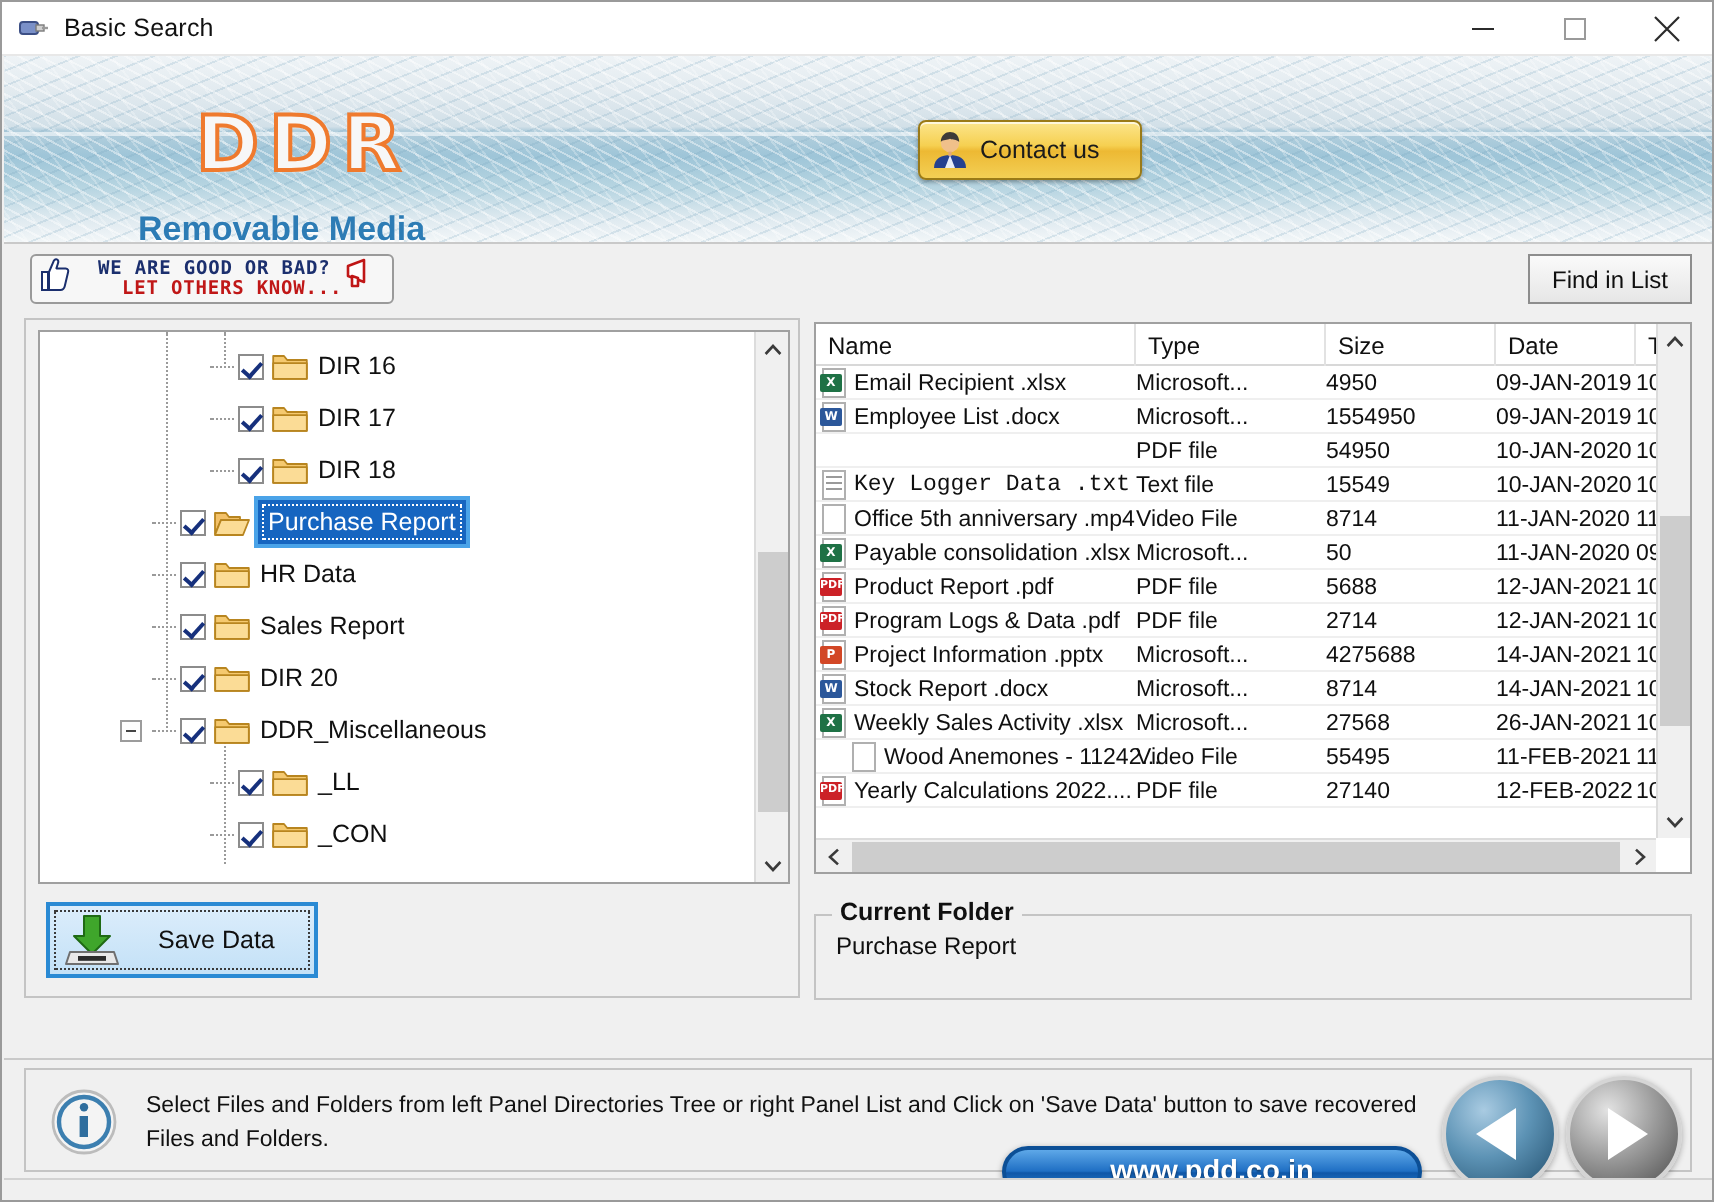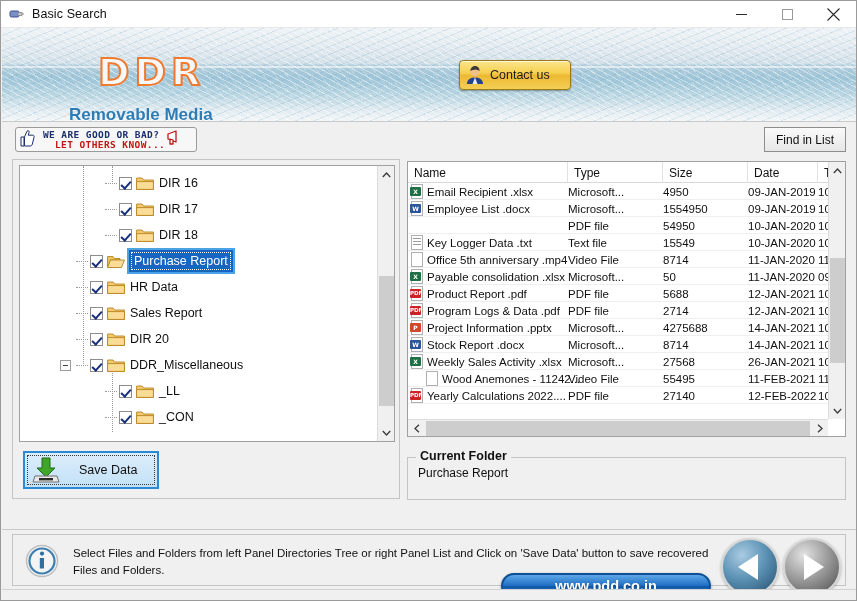--- a/index.html
+++ b/index.html
@@ -99,21 +99,21 @@
   #rate-badge {
     position: absolute; left: 13px; top: 5px;
     width: 182px; height: 25px;
     background: #f7f7f7;
     border: 1px solid #9a9a9a;
     border-radius: 3px;
     display: flex; align-items: center; cursor: pointer;
     overflow: hidden;
   }
   #rate-badge .thumb { margin-left: 3px; flex:none; }
-  #rate-text { margin-left: 8px; line-height: 1.0; }
+  #rate-text { margin-left: 14px; line-height: 1.0; }
   #rate-l1 {
     font-family: "DejaVu Sans Mono", monospace;
     font-size: 9.5px; font-weight: bold; color: #1b2f6e; letter-spacing: .4px;
     white-space: nowrap;
   }
   #rate-l2 {
     font-family: "DejaVu Sans Mono", monospace;
     font-size: 9.5px; font-weight: bold; color: #c01717; letter-spacing: .4px;
     white-space: nowrap; margin-top: 1px; padding-left: 12px;
   }
@@ -600,21 +600,21 @@
             <div class="lc date" style="left: 340px; width: 70px;">09-JAN-2019</div>
             <div class="lc time" style="left: 410px; width: 45px;">10:26</div>
           </div>
           <div class="lrow">
             <div class="lc type" style="left: 160px; width: 95px;">PDF file</div>
             <div class="lc size" style="left: 255px; width: 85px;">54950</div>
             <div class="lc date" style="left: 340px; width: 70px;">10-JAN-2020</div>
             <div class="lc time" style="left: 410px; width: 45px;">10:29</div>
           </div>
           <div class="lrow">
-            <div class="lc name" style="left: 0px; width: 160px;">
+            <div class="lc name" style="left: 0px; width: 160px; font-family: Liberation Mono, monospace;">
               <span class="fico txt">
                 <span class="page"></span>
                 <span class="lines"></span>
               </span>
               <span>Key Logger Data .txt</span>
             </div>
             <div class="lc type" style="left: 160px; width: 95px;">Text file</div>
             <div class="lc size" style="left: 255px; width: 85px;">15549</div>
             <div class="lc date" style="left: 340px; width: 70px;">10-JAN-2020</div>
             <div class="lc time" style="left: 410px; width: 45px;">10:39</div>

